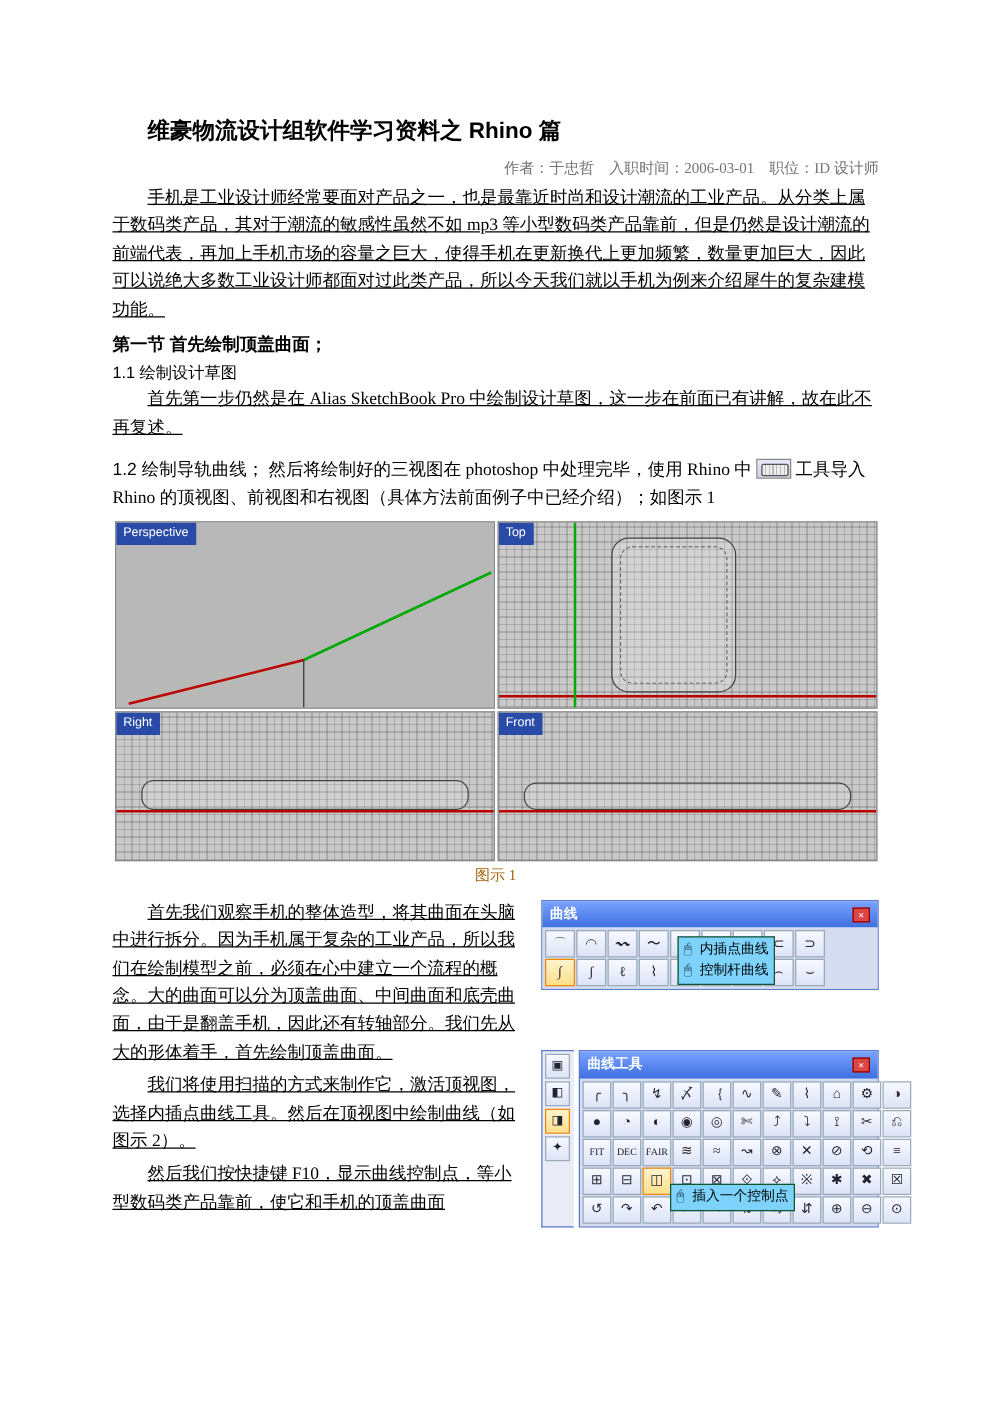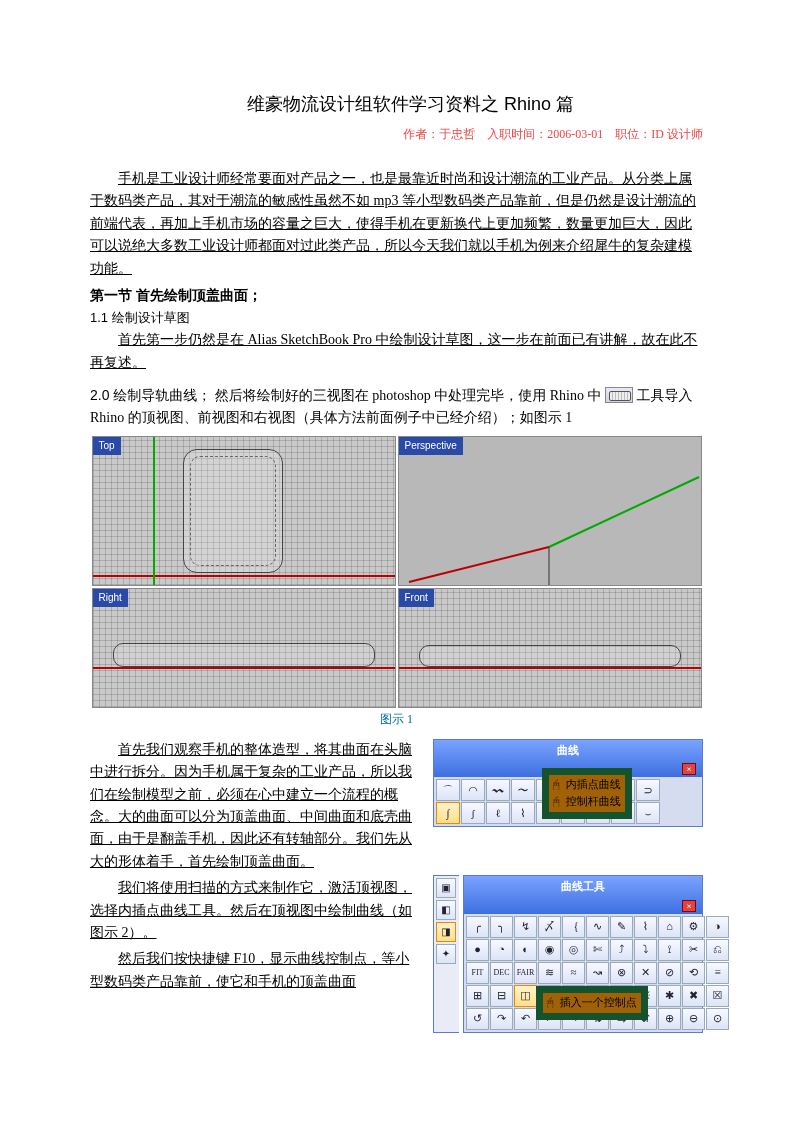--- a/index.html
+++ b/index.html
@@ -10,30 +10,30 @@
     font-family: "SimSun", "宋体", serif;
     font-size: 14px;
     color: #000;
     padding: 90px 90px 60px 90px;
     line-height: 1.6;
     position: relative;
   }
   h1.title {
     font-family: "Microsoft YaHei", "SimHei", sans-serif;
     font-size: 18px;
-    font-weight: normal;
-    text-align: center;
+    font-weight: bold;
+    text-align: left;
     margin-bottom: 6px;
     padding-left: 28px;
   }
   .byline {
     text-align: right;
-    color: #ef4444;
+    color: #737373;
     font-size: 12px;
-    margin-bottom: 24px;
+    margin-bottom: 4px;
   }
   p.body {
     text-indent: 2em;
     margin-bottom: 4px;
     text-decoration: underline;
   }
   .section-label {
     font-family: "Microsoft YaHei", "SimHei", sans-serif;
     font-weight: bold;
     font-size: 14px;
@@ -100,58 +100,58 @@
   }
   .phone-outline::after{
     content:""; position:absolute; left:6px; right:6px; top:6px; bottom:6px;
     border:1px dashed #666; border-radius:10px;
   }
   .side-outline{
     position:absolute; left:20px; right:20px; top:66px; height:22px;
     border:1px solid #444; border-radius:10px;
     background: rgba(255,255,255,0.15);
   }
-  .cap { text-align:center; color:#0369a1; font-size:12px; margin:2px 0 10px 0;}
+  .cap { text-align:center; color:#a16207; font-size:12px; margin:2px 0 10px 0;}
   
   .two-col { display:flex; gap:12px;justify-content:space-between; }
   .two-col .textcol { flex: 1; }
   .two-col .imgcol { width: 270px; }
   .panel {
     border:1px solid #5a7bd0;
     margin-bottom:4px;
     background:#e9ecf6;
     font-size:11px;
   }
   .panel .titlebar{
     background: linear-gradient(#7aa3ff,#3d6fe0);
     color:#fff; font-weight:bold;
     padding:2px 6px;
     font-family:"SimSun",serif;
-    display:flex; align-items:center; gap:4px;flex-direction:column;
+    display:flex; align-items:center; gap:4px;
   }
   .titlebar .x { margin-left:auto; width:14px;height:12px;background:#d44;border:1px solid #800;color:#fff;font-size:9px;line-height:10px;text-align:center;}
   .toolgrid {
     display:grid;
     grid-template-columns: repeat(9, 24px);
     gap:1px; padding:2px;
     background:#d6dcf0;
   }
   .toolgrid.wide { grid-template-columns: repeat(11, 23px); }
   .tbtn{
     width:24px;height:22px;
     background: linear-gradient(#f7f9ff,#dde4f7);
     border:1px solid #9ab;
     display:flex;align-items:center;justify-content:center;
     font-size:11px; color:#223;
   }
   .toolgrid.wide .tbtn{width:23px;}
   .tbtn.hl{ border-color:#e80; background:linear-gradient(#fff2cc,#ffe08a);}
   .tooltip{
     position:absolute;
-    background:#a16207; border:7px solid #14532d;
+    background:#7dd3fc; border:1px solid #14532d;
     font-size:11px; padding:1px 4px;
     font-family:"SimSun",serif;
     white-space:nowrap;
   }
   .panel2-wrap{position:relative; padding-left:30px;}
   .sidecol{
     position:absolute; left:0; top:0; bottom:0; width:26px;
     background:#e9ecf6; border:1px solid #5a7bd0; border-right:none;
     display:flex; flex-direction:column; gap:2px; padding:2px;
   }
@@ -174,41 +174,41 @@
   <span>职位：</span><span>ID 设计师</span>
 </div>
 
 <p class="body">手机是工业设计师经常要面对产品之一，也是最靠近时尚和设计潮流的工业产品。从分类上属于数码类产品，其对于潮流的敏感性虽然不如 mp3 等小型数码类产品靠前，但是仍然是设计潮流的前端代表，再加上手机市场的容量之巨大，使得手机在更新换代上更加频繁，数量更加巨大，因此可以说绝大多数工业设计师都面对过此类产品，所以今天我们就以手机为例来介绍犀牛的复杂建模功能。</p>
 
 <div class="section-label">第一节  首先绘制顶盖曲面；</div>
 <div class="sub-label">1.1 绘制设计草图</div>
 <p class="body">首先第一步仍然是在 Alias SketchBook Pro 中绘制设计草图，这一步在前面已有讲解，故在此不再复述。</p>
 
 <p class="mixed">
-  <span class="lead">2.0 绘制导轨曲线；</span>
+  <span class="lead">1.2 绘制导轨曲线；</span>
   <span>然后将绘制好的三视图在 photoshop 中处理完毕，使用 Rhino 中</span>
   <span class="icon-inline"></span>
   <span>工具导入 Rhino 的顶视图、前视图和右视图（具体方法前面例子中已经介绍）；如图示 1</span>
 </p>
 
 <div class="quad">
-  <div class="vp">
-    <span class="tag">Top</span>
-    <div class="axis-h" style="bottom:8px;"></div>
-    <div class="axis-v" style="left:60px;background:#0a0;"></div>
-    <div class="phone-outline"></div>
-  </div>
   <div class="vp">
     <div class="persp-grid"></div>
     <span class="tag">Perspective</span>
     <svg width="100%" height="100%" style="position:absolute;inset:0">
       <line x1="150" y1="110" x2="300" y2="40" stroke="#0a0" stroke-width="2"></line>
       <line x1="150" y1="110" x2="10" y2="145" stroke="#b00" stroke-width="2"></line>
       <line x1="150" y1="110" x2="150" y2="150" stroke="#333" stroke-width="1"></line>
     </svg>
+  </div>
+  <div class="vp">
+    <span class="tag">Top</span>
+    <div class="axis-h" style="bottom:8px;"></div>
+    <div class="axis-v" style="left:60px;background:#0a0;"></div>
+    <div class="phone-outline"></div>
   </div>
   <div class="vp">
     <span class="tag">Right</span>
     <div class="axis-h" style="top:78px;"></div>
     <div class="side-outline" style="top:54px;left:20px;right:20px;height:24px;"></div>
   </div>
   <div class="vp">
     <span class="tag">Front</span>
     <div class="axis-h" style="top:78px;"></div>
     <div class="side-outline" style="top:56px;"></div>

